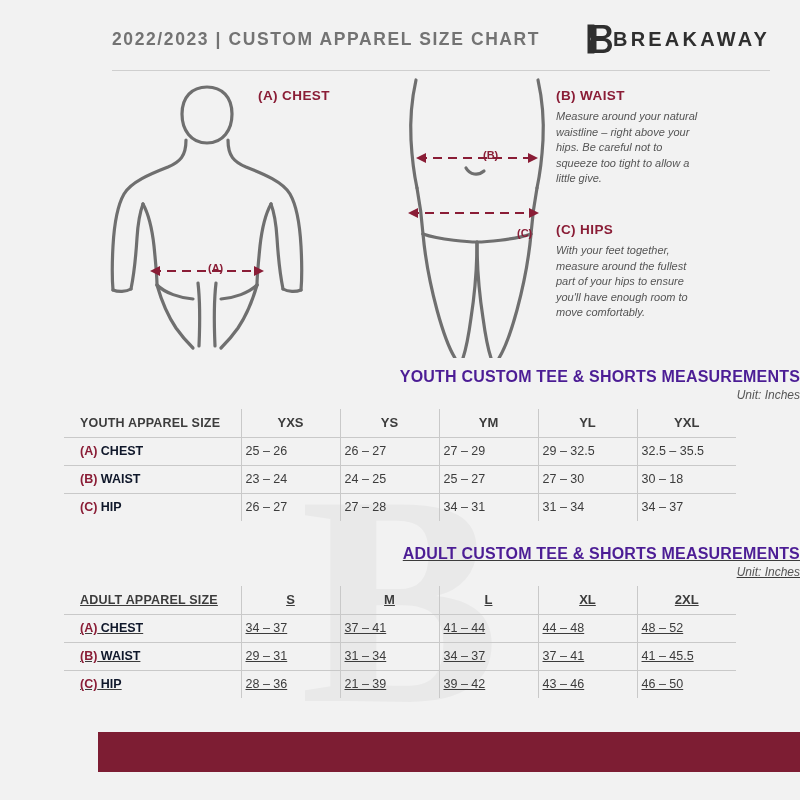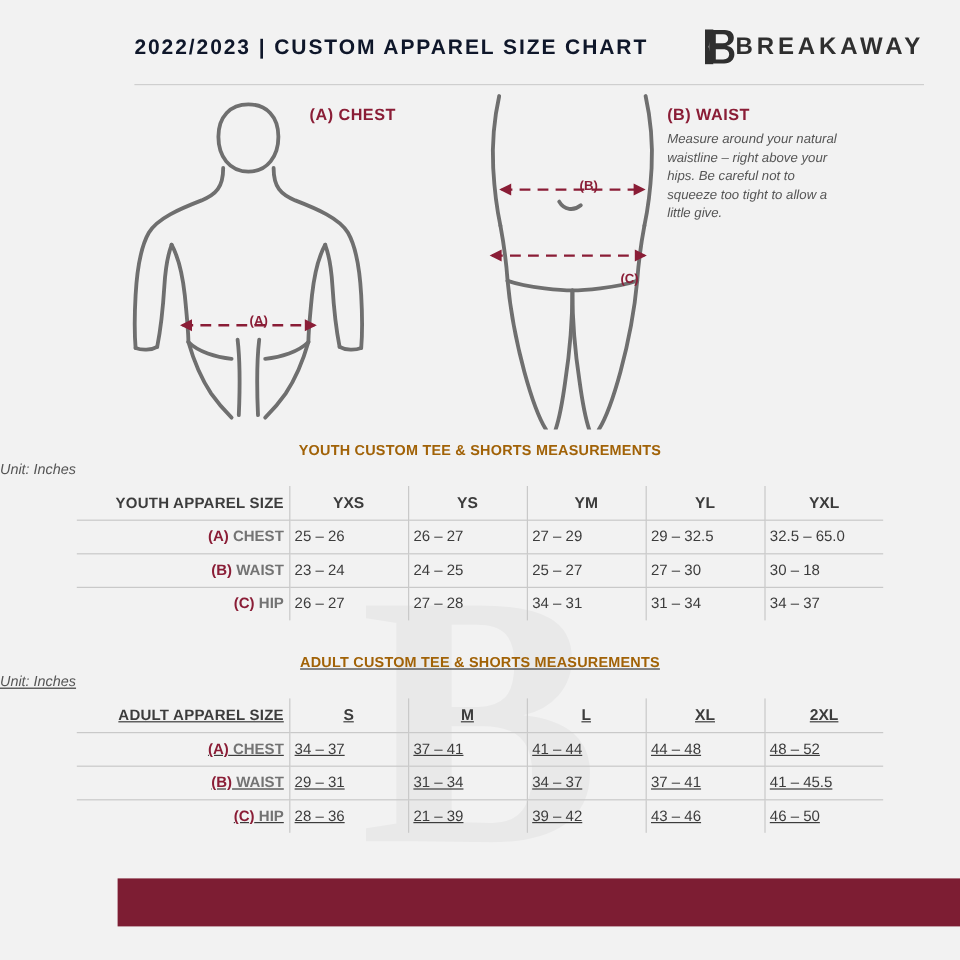--- a/index.html
+++ b/index.html
@@ -44,21 +44,21 @@
     height: 78px;
     display: flex;
     align-items: center;
     justify-content: space-between;
     padding: 0 30px 0 112px;
   }
   .header-title {
     font-size: 17.5px;
     font-weight: bold;
     letter-spacing: 1.6px;
-    color: #0f172a;
+    color: #737373;
     white-space: nowrap;
   }
   .brand {
     display: flex;
     align-items: center;
   }
   .brand-mark {
     width: 26px;
     height: 30px;
     position: relative;
@@ -122,28 +122,28 @@
   #mark-a { left: 208px; top: 184px; }
   #mark-b { left: 483px; top: 71px; }
   #mark-c { left: 517px; top: 149px; }
 
   
   .table-block { position: absolute; left: 0; width: 800px; }
   #block-youth { top: 368px; }
   #block-adult { top: 545px; text-decoration: underline; }
 
   .tbl-title {
-    text-align: center;
-    font-size: 12px;
-    font-weight: bold;
-    color: #a16207;
+    text-align: right;
+    font-size: 16px;
+    font-weight: bold;
+    color: #4c1d95;
     letter-spacing: .2px;
   }
   .tbl-unit {
-    text-align: left;
+    text-align: right;
     font-size: 12px;
     font-style: italic;
     color: #555;
     margin-top: 2px;
     margin-bottom: 7px;
   }
 
   table {
     border-collapse: collapse;
     margin: 0 auto;
@@ -155,28 +155,28 @@
     height: 28px;
     font-size: 12.5px;
     color: #3c3c3c;
     padding: 0 4px;
   }
   thead th {
     font-weight: bold;
     font-size: 13px;
   }
   th.rowhead, td.rowhead {
-    text-align: right;
+    text-align: left;
     padding-left: 16px;
     width: 177px;
   }
   th.rowhead { font-weight: bold; font-size: 12.5px; letter-spacing: .2px; }
   td.rowhead { font-weight: bold; }
   td.rowhead .tag { color: #8a1d36; }
-  td.rowhead .lbl { color: #737373; }
+  td.rowhead .lbl { color: #0f172a; }
   table tr > *:first-child { border-left: none; }
   table tr > *:last-child { border-right: none; }
   thead tr th { border-top: none; }
   tbody tr:last-child td { border-bottom: none; }
 
   
   .footer-bar {
     position: absolute;
     left: 98px;
     right: 0;
@@ -262,20 +262,24 @@
     <div class="marker" id="mark-b">(B)</div>
     <div class="marker" id="mark-c">(C)</div>
 
     <div class="note" id="note-chest">
       <div class="note-title">(A) CHEST</div>
     </div>
     <div class="note" id="note-waist">
       <div class="note-title">(B) WAIST</div>
       <div class="note-body">Measure around your natural waistline – right above your hips. Be careful not to squeeze too tight to allow a little give.</div>
     </div>
+    <div class="note" id="note-hips">
+      <div class="note-title">(C) HIPS</div>
+      <div class="note-body">With your feet together, measure around the fullest part of your hips to ensure you'll have enough room to move comfortably.</div>
+    </div>
   </div>
 
   <div class="table-block" id="block-youth">
     <div class="tbl-title">YOUTH CUSTOM TEE &amp; SHORTS MEASUREMENTS</div>
     <div class="tbl-unit">Unit: Inches</div>
     <table>
       <thead>
         <tr>
           <th class="rowhead">YOUTH APPAREL SIZE</th>
           <th>YXS</th>
@@ -287,21 +291,21 @@
       </thead>
       <tbody>
         <tr>
           <td class="rowhead">
             <span class="tag">(A)</span><span class="lbl"> CHEST</span>
           </td>
           <td>25 – 26</td>
           <td>26 – 27</td>
           <td>27 – 29</td>
           <td>29 – 32.5</td>
-          <td>32.5 – 65.0</td>
+          <td>32.5 – 35.5</td>
         </tr>
         <tr>
           <td class="rowhead">
             <span class="tag">(B)</span><span class="lbl"> WAIST</span>
           </td>
           <td>23 – 24</td>
           <td>24 – 25</td>
           <td>25 – 27</td>
           <td>27 – 30</td>
           <td>30 – 18</td>

